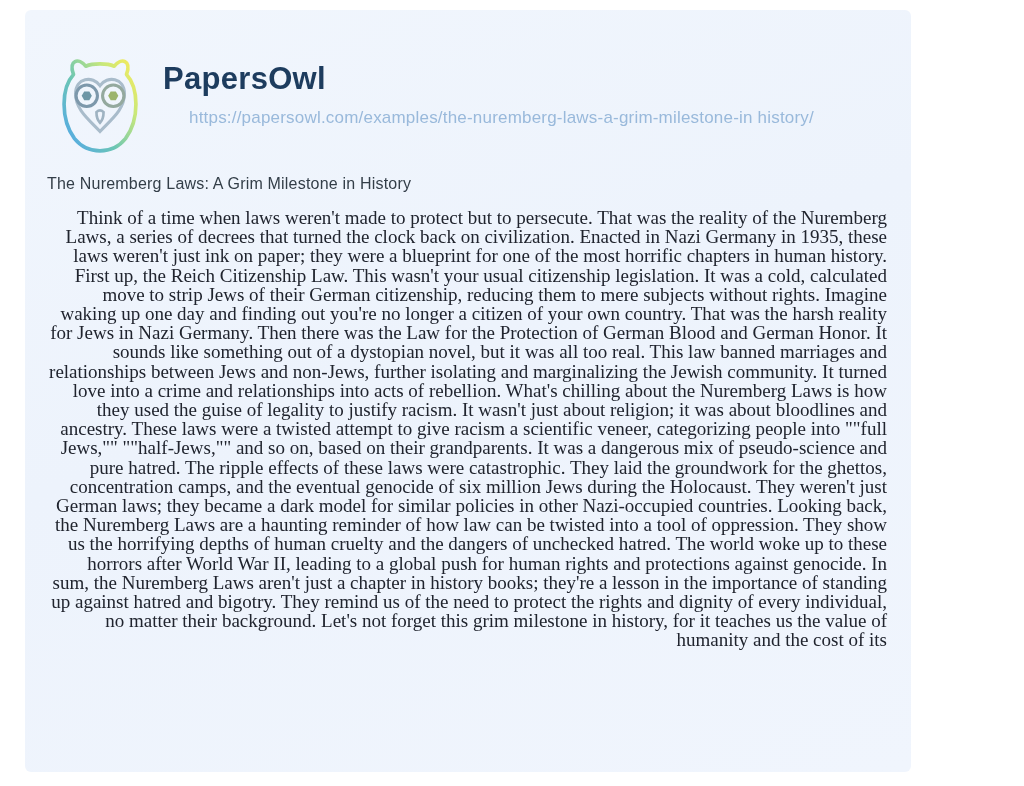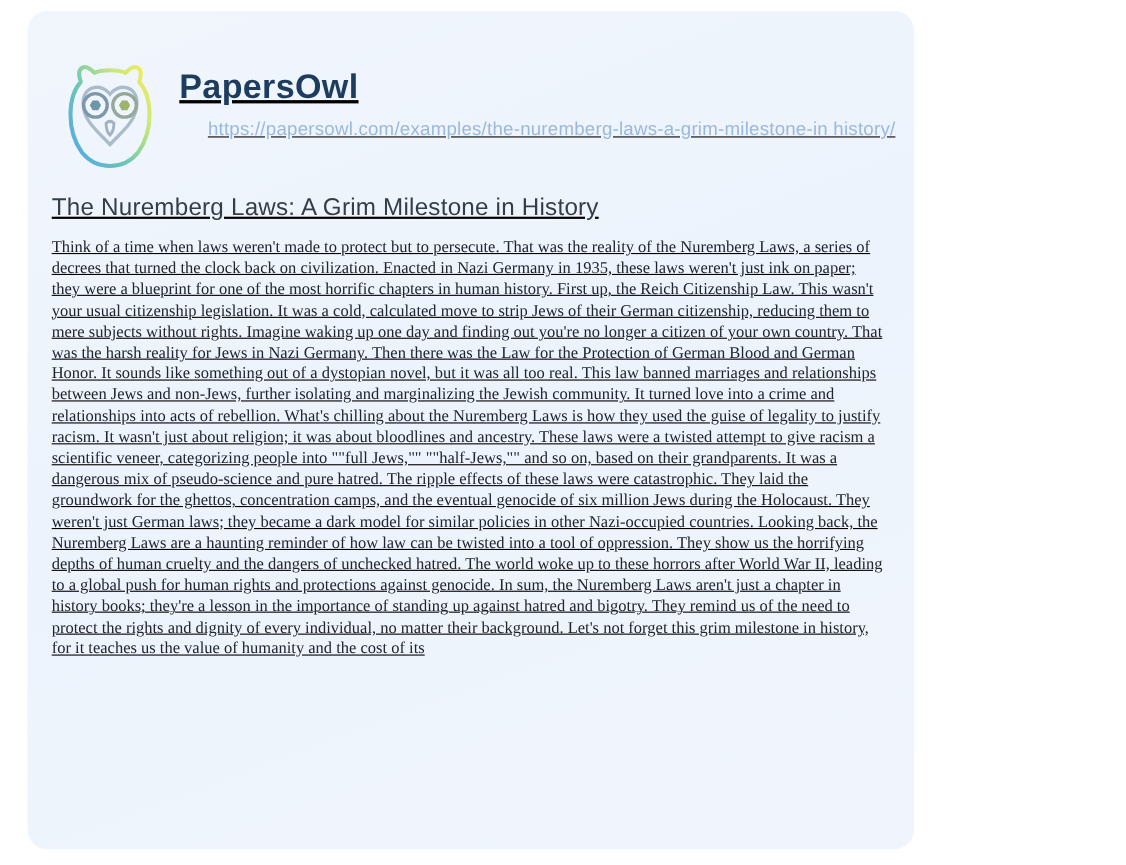--- a/index.html
+++ b/index.html
@@ -8,26 +8,25 @@
     width: 1024px;
     height: 786px;
     background: #ffffff;
     font-family: "Liberation Sans", sans-serif;
     position: relative;
   }
   .card {
     position: absolute;
     left: 25px;
     top: 10px;
-    width: 806px;
+    width: 886px;
     height: 762px;
     background: linear-gradient(160deg, #f1f6fd 0%, #edf3fc 45%, #f0f5fd 100%);
-    border-radius: 18px;
+    border-radius: 6px;
     overflow: hidden;
-    text-decoration: underline;
   }
   .header {
     display: flex;
     align-items: flex-start;
     padding: 44px 0 0 24px;
     gap: 12px;
   }
   .logo svg {
     width: 102px;
     height: 106px;
@@ -45,32 +44,32 @@
     display: block;
     margin-top: 12px;
     font-size: 17px;
     color: #99b9db;
     text-decoration: none;
     letter-spacing: 0.2px;
     margin-left: 26px;
   }
   .title {
     margin: 15px 0 0 22px;
-    font-size: 22px;
+    font-size: 16px;
     font-weight: 400;
     color: #333e48;
     letter-spacing: 0.2px;
   }
   .body-text {
     margin: 15px 24px 0 22px;
     font-family: "Liberation Serif", serif;
-    font-size: 15px;
+    font-size: 19px;
     line-height: 19.2px;
     color: #20242e;
-    text-align: left;
+    text-align: right;
   }
 </style>
 </head>
 <body>
 
 <div class="card">
 
   <header class="header">
     <div class="logo">
       <svg viewBox="0 0 100 104" xmlns="http://www.w3.org/2000/svg">

